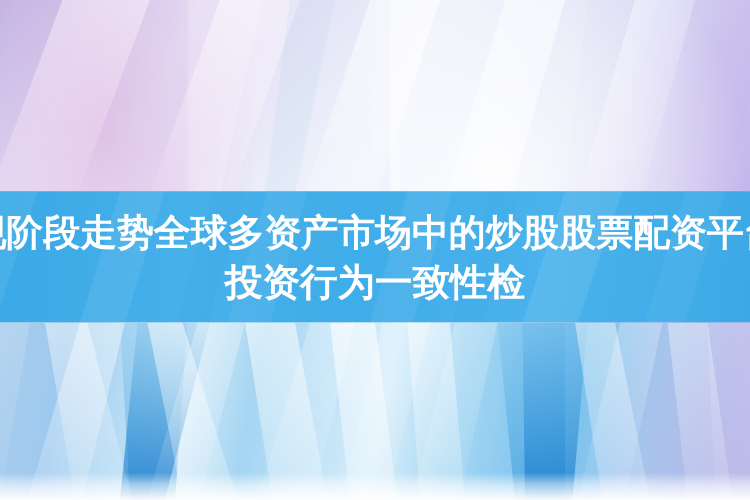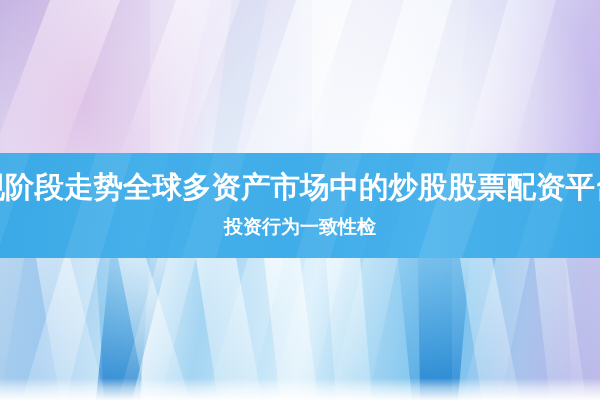--- a/index.html
+++ b/index.html
@@ -126,21 +126,21 @@
   .title-line {
     color: #ffffff;
     font-weight: bold;
     font-size: 30px;
     line-height: 40px;
     letter-spacing: 0px;
     white-space: nowrap;
     text-align: center;
   }
   .title-line.l1 { font-size: 29.5px; }
-  .title-line.l2 { font-size: 19px; }
+  .title-line.l2 { font-size: 30px; }
 </style>
 </head>
 <body>
 
 <div id="stage">
 
   <div class="bg-base"></div>
   <div class="bg-pink-glow"></div>
   <div class="bg-white-glow"></div>
   <div class="bg-cyan-glow"></div>

